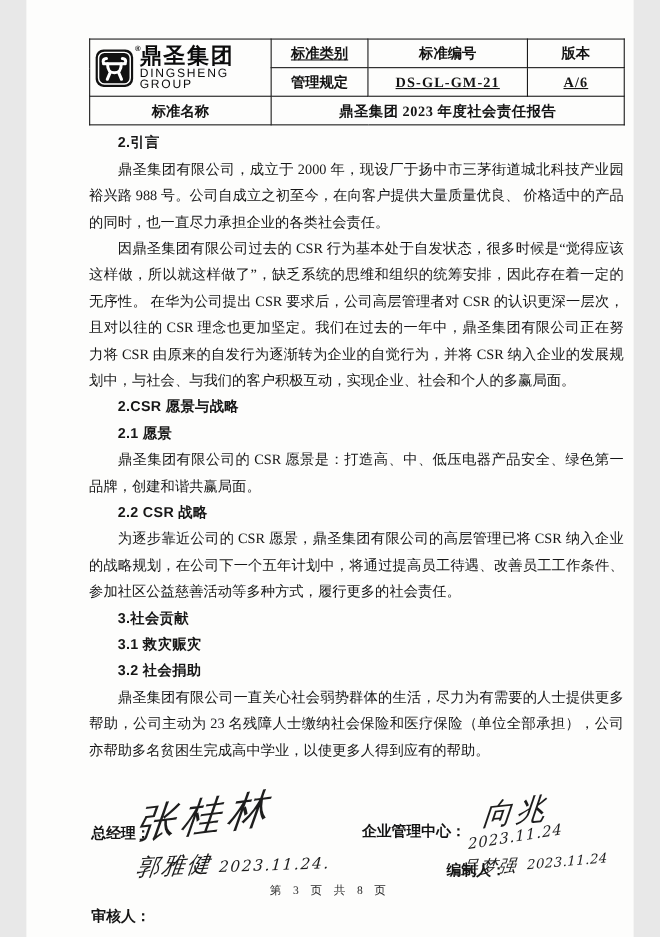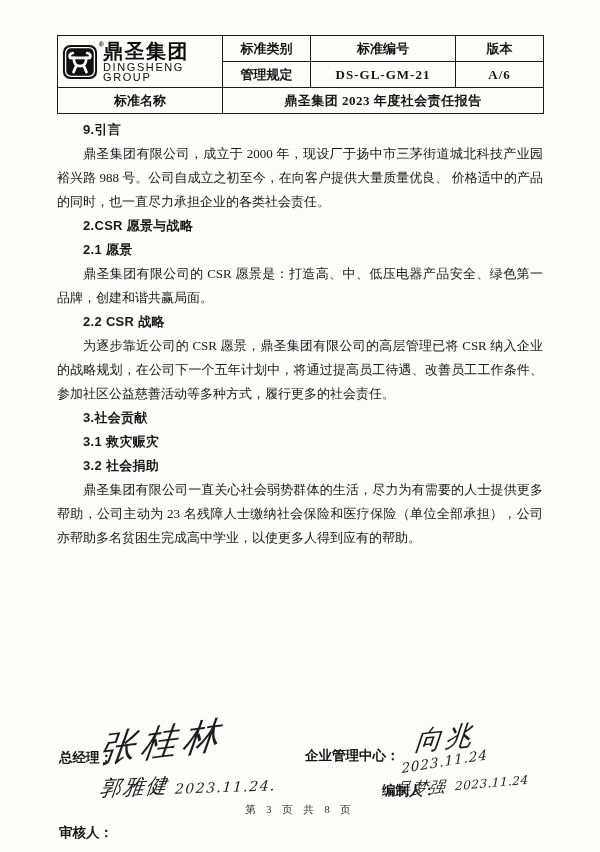--- a/index.html
+++ b/index.html
@@ -1,33 +1,33 @@
 <!DOCTYPE html>
 <html><head>
 <meta charset="utf-8">
 <style>
   * { margin:0; padding:0; box-sizing:border-box; }
   html,body { background:#e8e8e8; }
   body { font-family:"Liberation Serif","DejaVu Serif",serif; color:#141414; }
   .page {
-    position:relative; width:600px; height:852px; margin:0 auto;
+    position:relative; width:552px; height:852px; margin:0 auto;
     background:#fdfdfc; overflow:hidden;
   }
   
   .doc-table {
     position:absolute; left:57px; top:35px; width:486px;
     border-collapse:collapse; table-layout:fixed;
   }
   .doc-table td {
     border:1.6px solid #1c1c1c; text-align:center; vertical-align:middle;
     font-size:13px; font-weight:bold; height:26px; padding:0 2px;
   }
-  .doc-table .latin { font-family:"Liberation Serif",serif; letter-spacing:1px; }
+  .doc-table .latin { font-family:"Liberation Serif",serif; letter-spacing:1px;text-decoration:underline; }
   .logo-cell { width:165px; }
-  .col-b { width:88px; }
+  .col-b { width:88px;text-decoration:underline; }
   .col-c { width:145px; }
   .col-d { width:88px; }
   .logo-wrap { display:flex; align-items:center; justify-content:center; gap:5px; padding:4px 2px; }
   .logo-tile { position:relative; width:36px; height:36px; flex:0 0 auto; }
   .reg-mark {
     position:absolute; top:-3px; right:-6px; font-size:7px; font-weight:bold;
     font-family:"Liberation Sans",sans-serif; color:#111;
   }
   .brand-txt { text-align:left; font-family:"Liberation Sans","DejaVu Sans",sans-serif; }
   .brand-cn { font-size:20px; font-weight:bold; letter-spacing:1.5px; line-height:21px; color:#0c0c0c; }
@@ -115,22 +115,23 @@
       <td class="latin">A/6</td>
     </tr>
     <tr>
       <td>标准名称</td>
       <td colspan="3" class="doc-title-cell">鼎圣集团 2023 年度社会责任报告</td>
     </tr>
   </tbody>
     </table>
 
   <div class="body-text">
-    <div class="blk hd">9.引言</div>
+    <div class="blk hd">2.引言</div>
     <div class="blk">鼎圣集团有限公司，成立于 2000 年，现设厂于扬中市三茅街道城北科技产业园裕兴路 988 号。公司自成立之初至今，在向客户提供大量质量优良、 价格适中的产品的同时，也一直尽力承担企业的各类社会责任。</div>
+    <div class="blk">因鼎圣集团有限公司过去的 CSR 行为基本处于自发状态，很多时候是“觉得应该这样做，所以就这样做了”，缺乏系统的思维和组织的统筹安排，因此存在着一定的无序性。 在华为公司提出 CSR 要求后，公司高层管理者对 CSR 的认识更深一层次，且对以往的 CSR 理念也更加坚定。我们在过去的一年中，鼎圣集团有限公司正在努力将 CSR 由原来的自发行为逐渐转为企业的自觉行为，并将 CSR 纳入企业的发展规划中，与社会、与我们的客户积极互动，实现企业、社会和个人的多赢局面。</div>
     <div class="blk hd">2.CSR 愿景与战略</div>
     <div class="blk hd">2.1 愿景</div>
     <div class="blk">鼎圣集团有限公司的 CSR 愿景是：打造高、中、低压电器产品安全、绿色第一品牌，创建和谐共赢局面。</div>
     <div class="blk hd">2.2 CSR 战略</div>
     <div class="blk">为逐步靠近公司的 CSR 愿景，鼎圣集团有限公司的高层管理已将 CSR 纳入企业的战略规划，在公司下一个五年计划中，将通过提高员工待遇、改善员工工作条件、参加社区公益慈善活动等多种方式，履行更多的社会责任。</div>
     <div class="blk hd">3.社会贡献</div>
     <div class="blk hd">3.1 救灾赈灾</div>
     <div class="blk hd">3.2 社会捐助</div>
     <div class="blk">鼎圣集团有限公司一直关心社会弱势群体的生活，尽力为有需要的人士提供更多帮助，公司主动为 23 名残障人士缴纳社会保险和医疗保险（单位全部承担），公司亦帮助多名贫困生完成高中学业，以使更多人得到应有的帮助。</div>
   </div>

